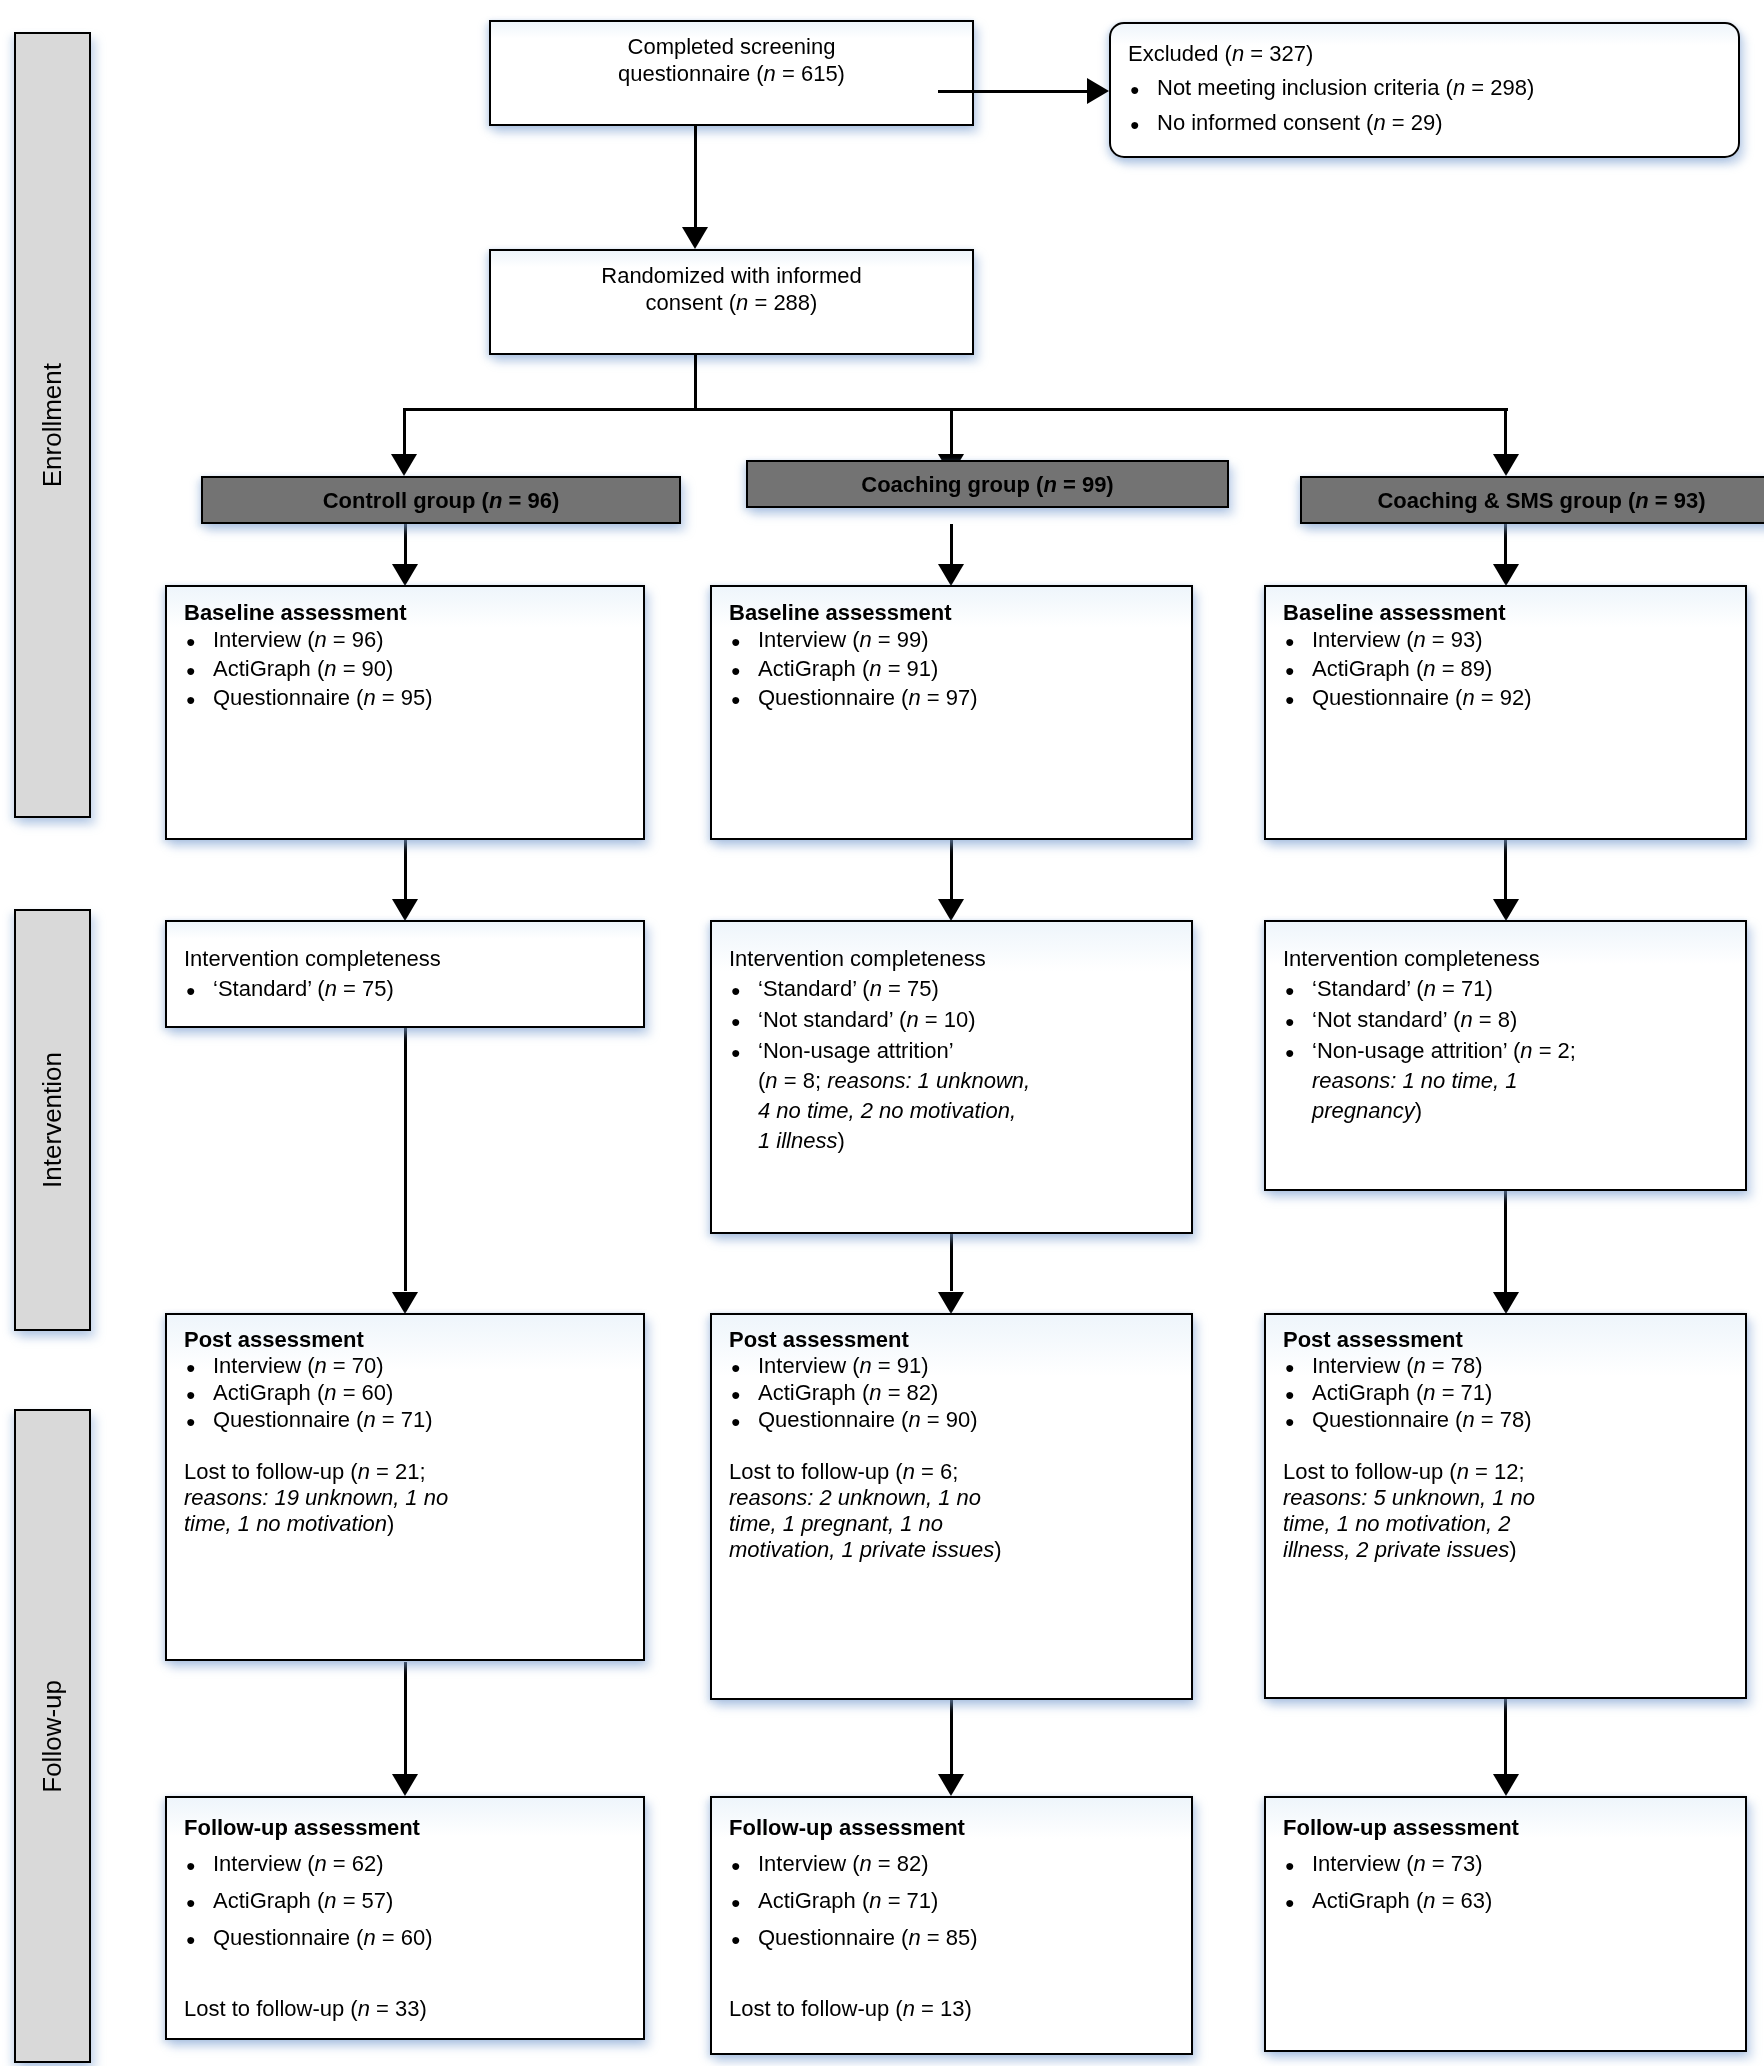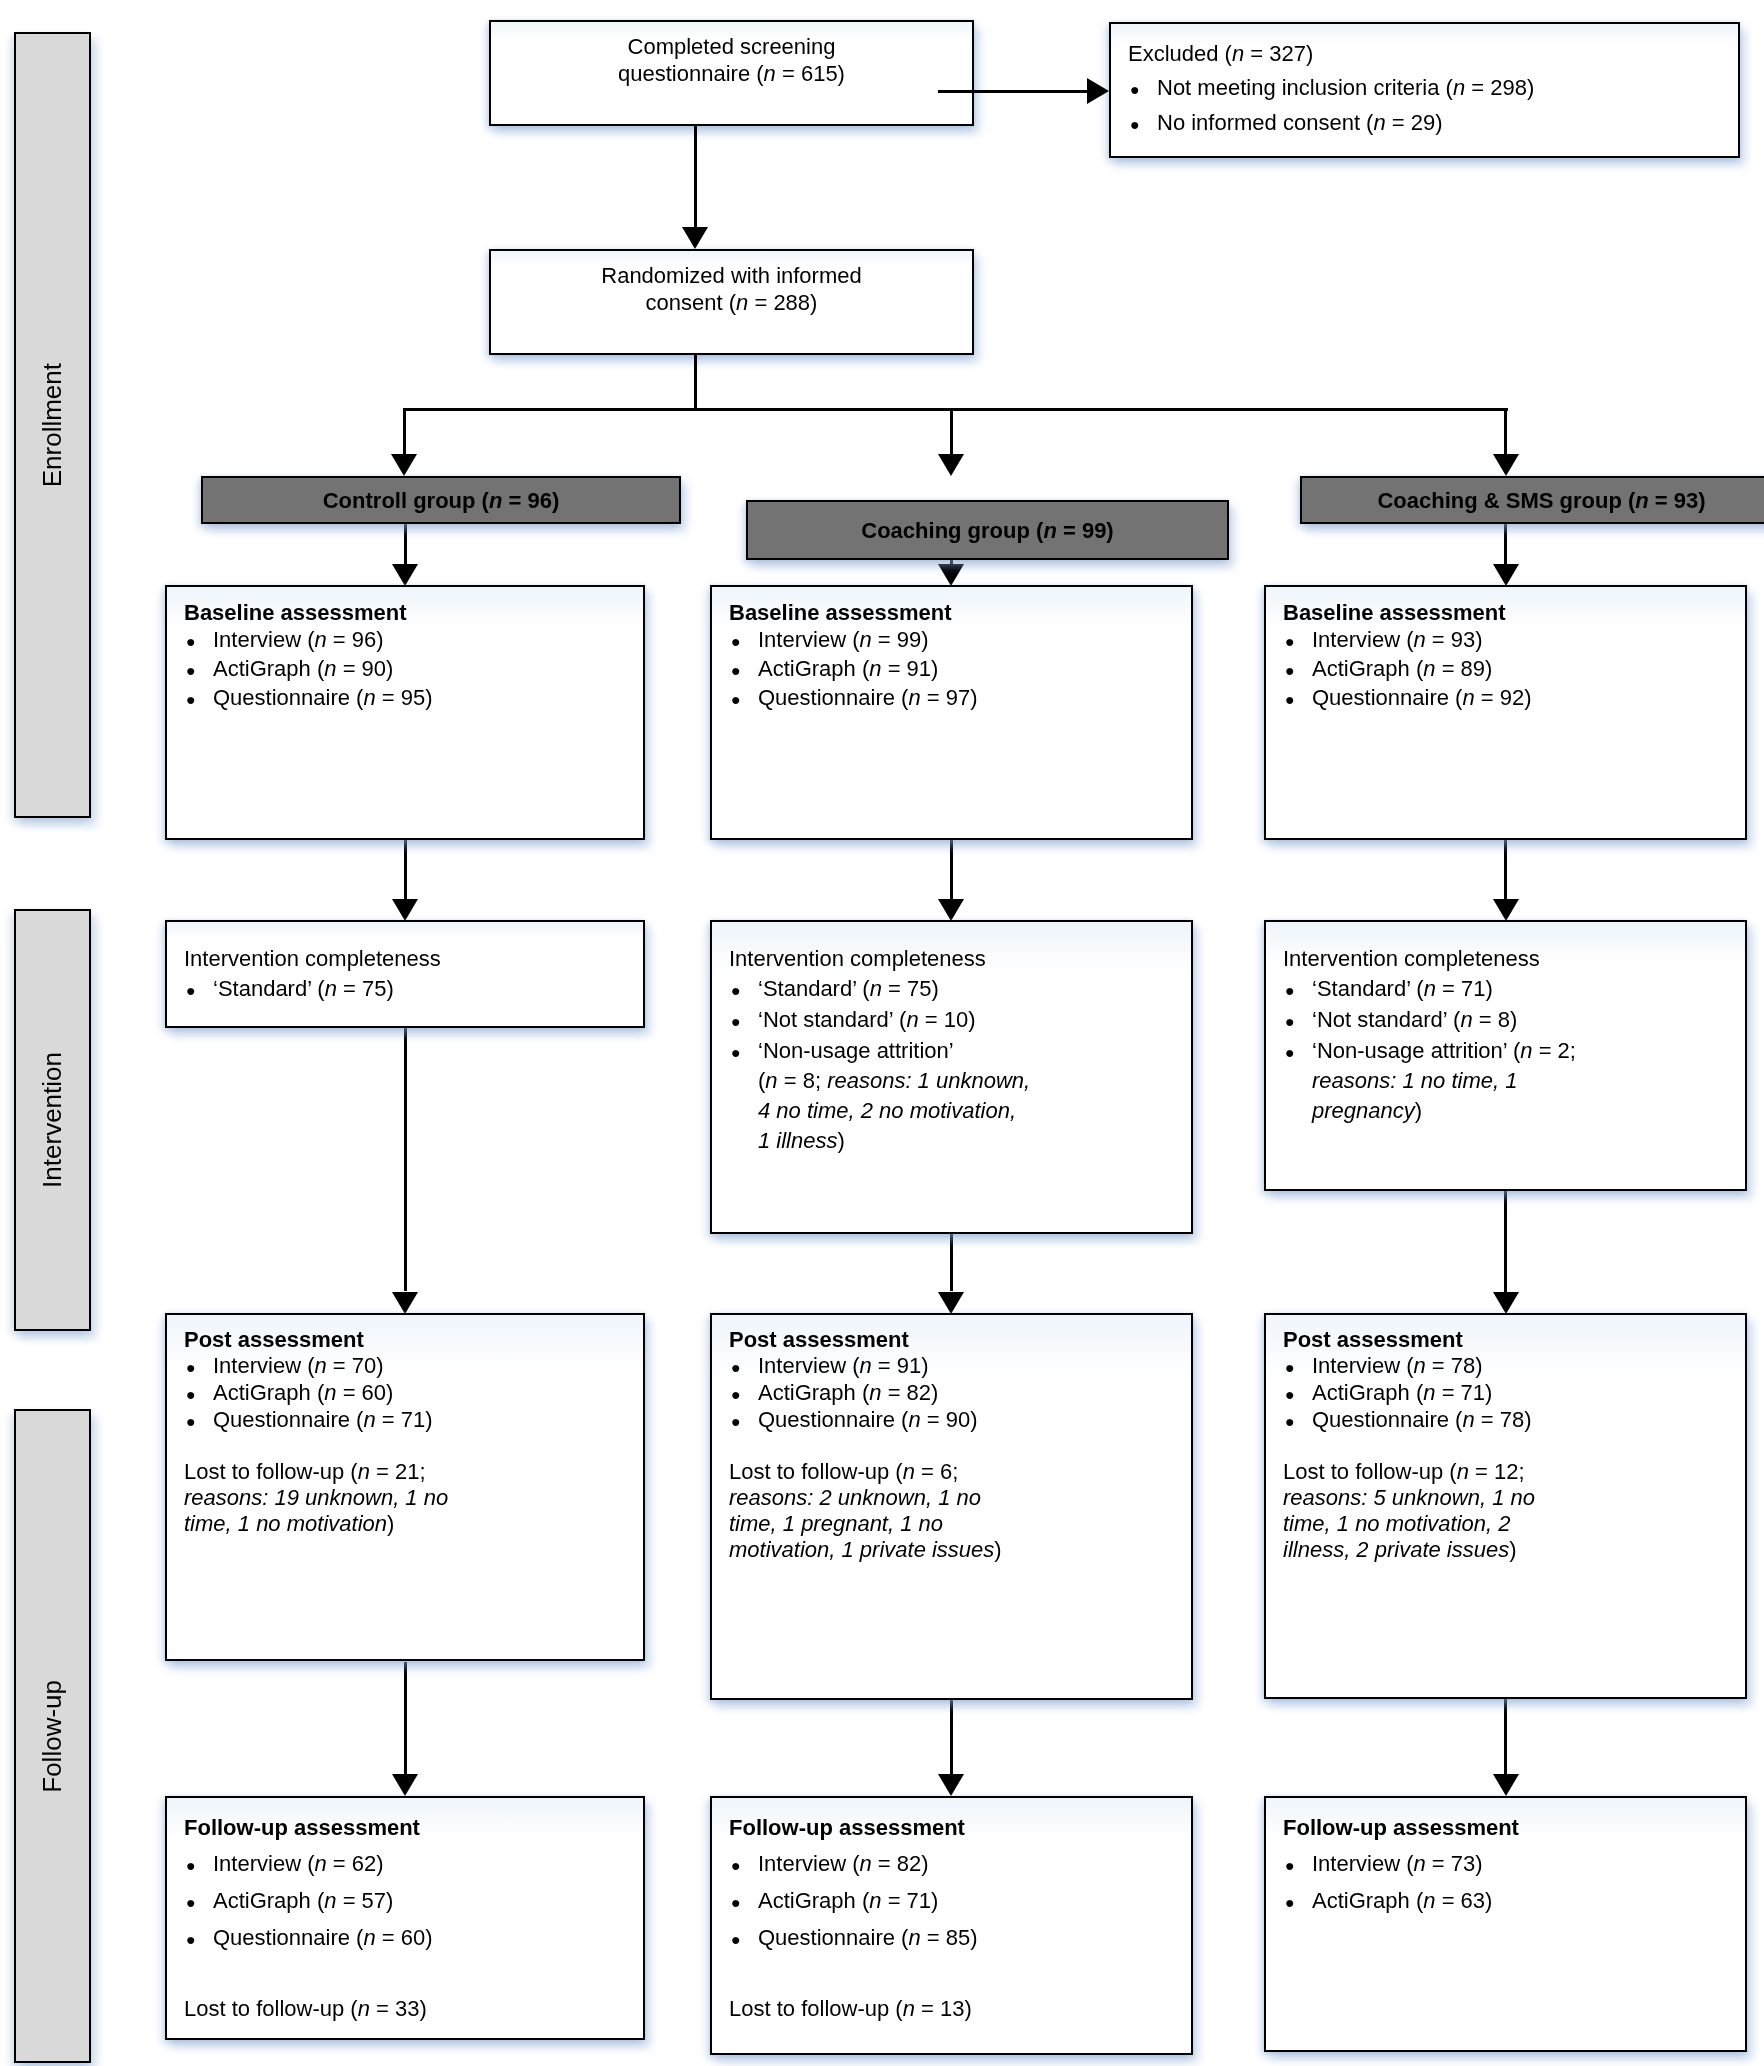--- a/index.html
+++ b/index.html
@@ -24,21 +24,21 @@
 
   .bullet{display:flex;align-items:flex-start;}
   .dot{flex:0 0 29px;padding-left:2px;box-sizing:border-box;}
   .dot::before{content:"●";font-size:16.3px;}
   .btxt{flex:1;}
 
   .baseline-box{line-height:27px;}
   .intervention-box{line-height:30px;}
   .post-box{line-height:26px;}
   .followup-box{line-height:36px;}
-  .excluded-box{line-height:34px;padding-top:13px;}
+  .excluded-box{line-height:34px;padding-top:13px;border-radius:15px;}
   .post-box .lost{margin-top:25px;}
   .followup-box .lost{margin-top:34px;}
   em{font-style:italic;}
 
   
   .stage{position:absolute;box-sizing:border-box;border:2.5px solid #000;background:#d9d9d9;
          display:flex;align-items:center;justify-content:center;
          box-shadow:5px 7px 9px rgba(125,160,210,.40),-4px 4px 7px rgba(125,160,210,.28);}
   .stage-text{writing-mode:vertical-rl;transform:rotate(180deg);font-size:26px;}
 
@@ -187,21 +187,21 @@
         <span class="dot"></span>
         <span class="btxt">ActiGraph (<em>n</em> = 57)</span>
       </div>
     <div class="bullet">
         <span class="dot"></span>
         <span class="btxt">Questionnaire (<em>n</em> = 60)</span>
       </div>
     <div class="lost">Lost to follow-up (<em>n</em> = 33)</div>
   </div>
 
-  <div class="box gray center header-box" style="left:710px;top:500px;width:483px;height:60px">
+  <div class="box gray center header-box" style="left:710px;top:460px;width:483px;height:48px">
     <span>Coaching group (<em>n</em> = 99)</span>
   </div>
 
   <div class="box pad baseline-box" style="left:710px;top:585px;width:483px;height:255px">
     <div class="title-bold">Baseline assessment</div>
     <div class="bullet">
         <span class="dot"></span>
         <span class="btxt">Interview (<em>n</em> = 99)</span>
       </div>
     <div class="bullet">

